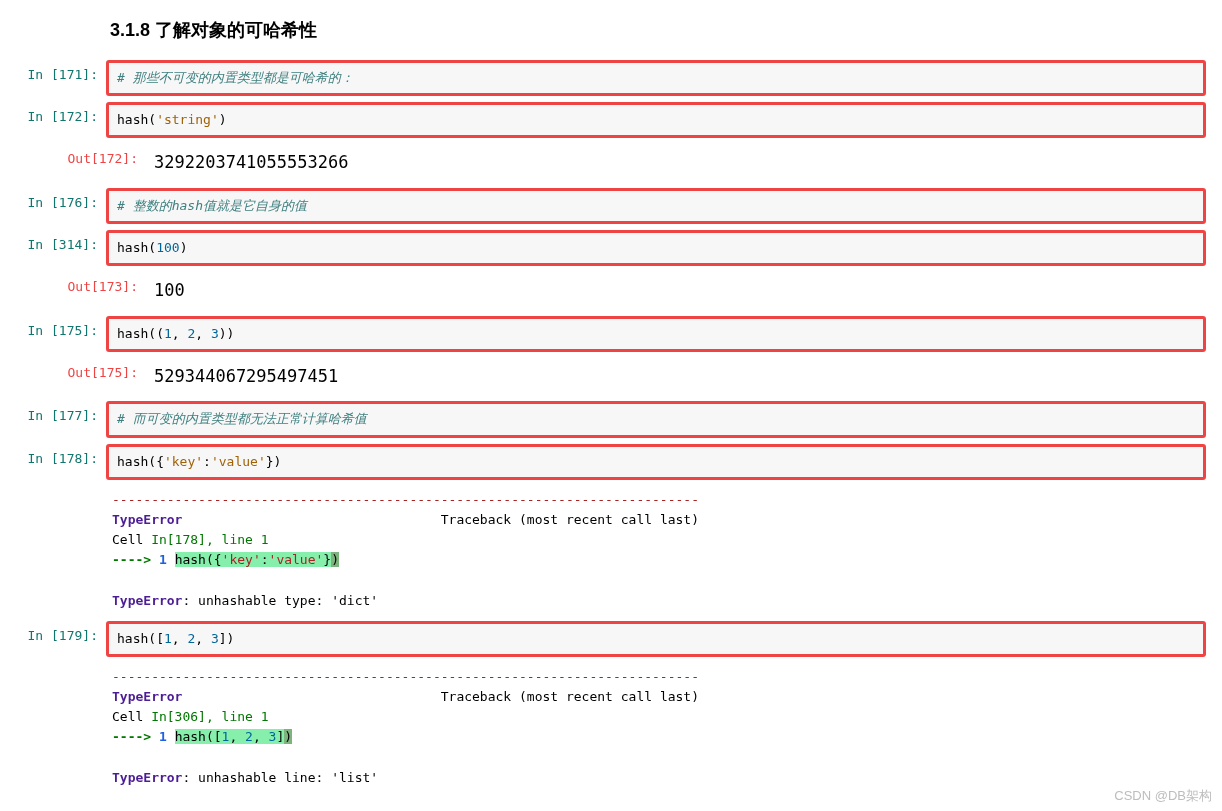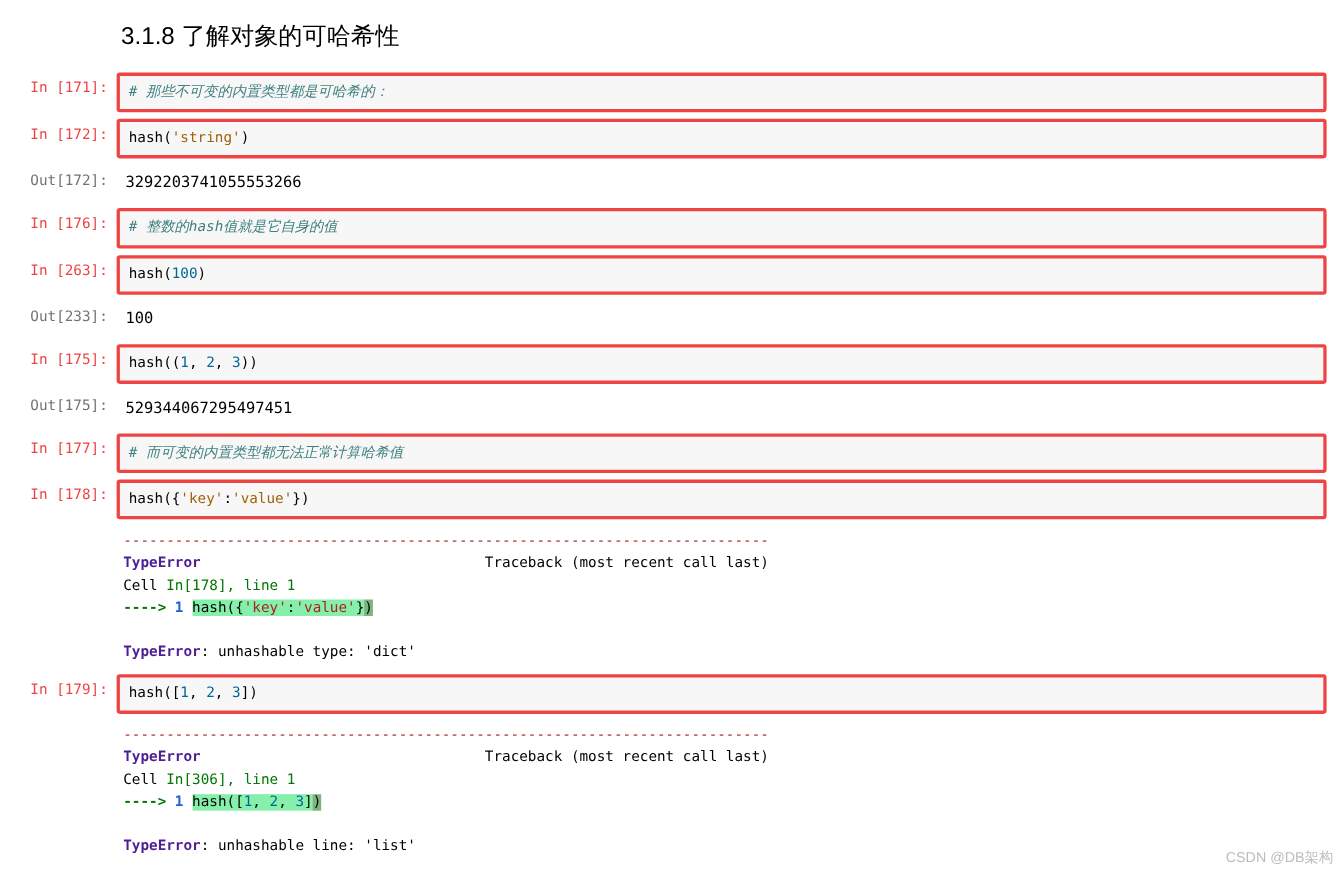--- a/index.html
+++ b/index.html
@@ -4,56 +4,56 @@
 <style>
   body {
     font-family: -apple-system, BlinkMacSystemFont, "Segoe UI", Helvetica, Arial, sans-serif;
     margin: 0;
     padding: 0;
     background: #fff;
     color: #000;
     font-size: 14px;
   }
   .heading {
-    font-weight: 400;
-    font-size: 22px;
+    font-weight: 700;
+    font-size: 18px;
     margin: 18px 0 18px 110px;
   }
   .cell {
     display: flex;
     margin-bottom: 6px;
   }
   .prompt {
     min-width: 98px;
     font-family: "DejaVu Sans Mono", Menlo, Consolas, monospace;
     font-size: 13px;
     text-align: right;
     padding: 6px 8px 6px 0;
     line-height: 1.4;
   }
-  .prompt-in { color: #ef4444; }
-  .prompt-out { color: #737373; }
+  .prompt-in { color: #0f766e; }
+  .prompt-out { color: #ef4444; padding-left: 40px; }
   .cell-body {
     flex: 1;
     padding-right: 16px;
   }
   .input-area {
     border: 3px solid #ef4444;
     border-radius: 3px;
     background: #f7f7f7;
     padding: 6px 8px;
     font-family: "DejaVu Sans Mono", Menlo, Consolas, monospace;
     font-size: 13px;
     line-height: 1.4;
     white-space: pre;
   }
   .output-area {
     padding: 6px 8px;
     font-family: "DejaVu Sans Mono", Menlo, Consolas, monospace;
-    font-size: 14px;
+    font-size: 17px;
     line-height: 1.5;
   }
   .traceback {
     font-family: "DejaVu Sans Mono", Menlo, Consolas, monospace;
     font-size: 13px;
     line-height: 1.55;
     padding: 4px 8px 4px 6px;
     white-space: pre;
   }
   .dash { color: #aa2222; }
@@ -65,21 +65,21 @@
   .hl { background: #86efac; }
   .hl-end { background: #7db37d; }
   .hl .pystr { color: #aa2222; }
   .hl .pynum { color: #006699; }
   .pystr { color: #a16207; }
   .pycmt { color: #408080; font-style: italic; }
   .pynum { color: #006699; }
   .watermark {
     position: fixed;
     right: 10px;
-    bottom: 22px;
+    bottom: 6px;
     color: #bdbdbd;
     font-size: 13px;
     font-family: Arial, sans-serif;
   }
 </style>
 </head>
 <body>
 
 <h2 class="heading">3.1.8 了解对象的可哈希性</h2>
 
@@ -104,27 +104,27 @@
 </div>
 
 <div class="cell">
   <div class="prompt prompt-in">In [176]:</div>
   <div class="cell-body">
     <div class="input-area"><span class="pycmt"># 整数的hash值就是它自身的值</span></div>
   </div>
 </div>
 
 <div class="cell">
-  <div class="prompt prompt-in">In [263]:</div>
+  <div class="prompt prompt-in">In [314]:</div>
   <div class="cell-body">
     <div class="input-area"><span>hash(</span><span class="pynum">100</span><span>)</span></div>
   </div>
 </div>
 <div class="cell">
-  <div class="prompt prompt-out">Out[233]:</div>
+  <div class="prompt prompt-out">Out[173]:</div>
   <div class="cell-body">
     <div class="output-area">100</div>
   </div>
 </div>
 
 <div class="cell">
   <div class="prompt prompt-in">In [175]:</div>
   <div class="cell-body">
     <div class="input-area"><span>hash((</span><span class="pynum">1</span>, <span class="pynum">2</span>, <span class="pynum">3</span><span>))</span></div>
   </div>

